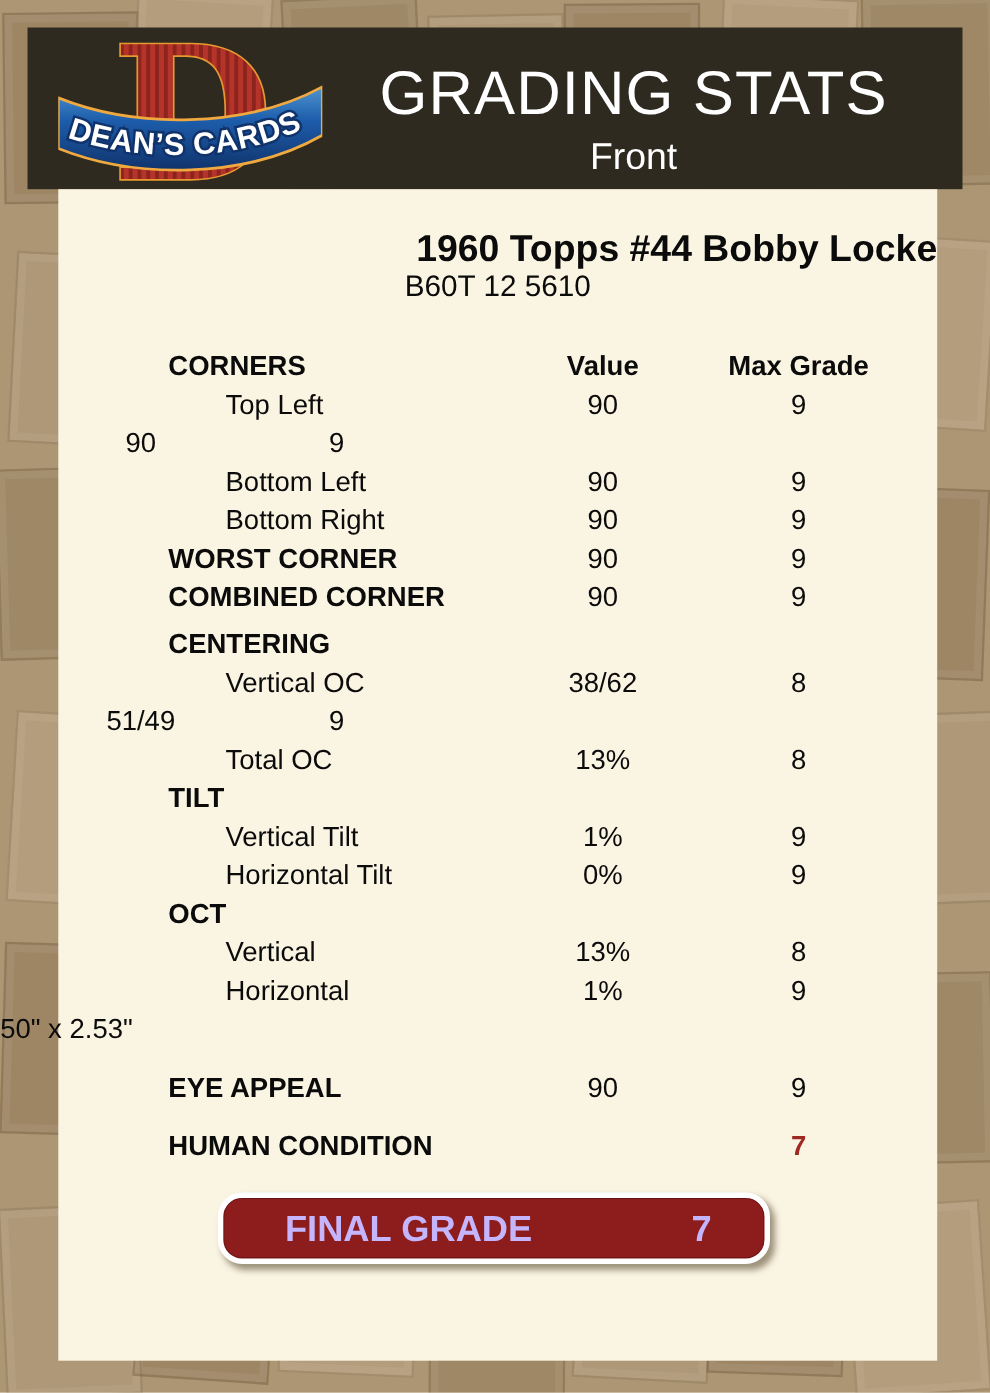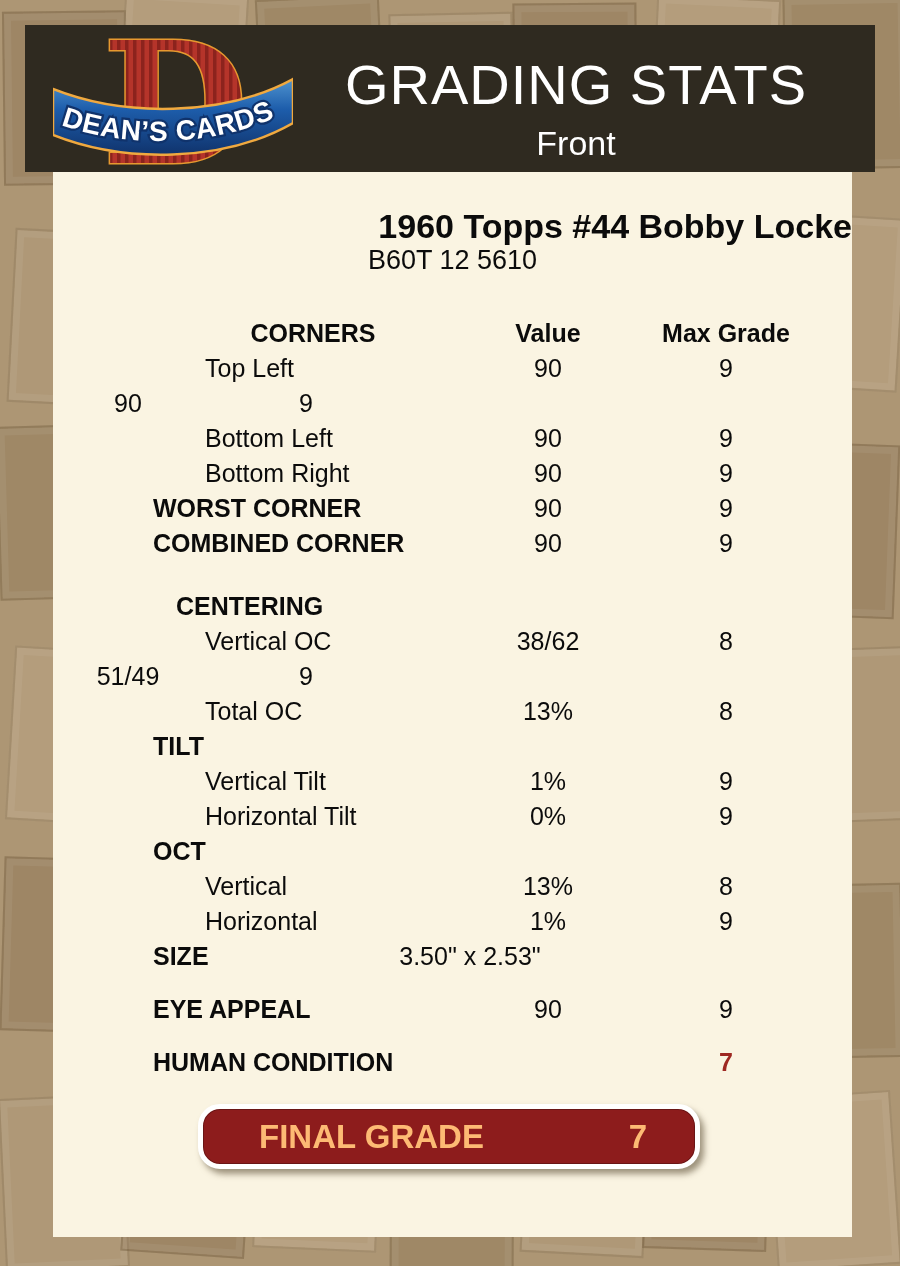--- a/index.html
+++ b/index.html
@@ -37,38 +37,38 @@
   
   .panel{
     position:absolute;left:53px;top:172px;width:799px;height:1065px;
     background:#faf4e2;color:#0b0b0b;
   }
   .card-title{font-size:34px;line-height:32px;font-weight:bold;text-align:right;margin-top:38px;}
   .card-code{font-size:27px;line-height:32px;text-align:center;margin-top:2px;}
 
   .stats-table{margin-top:40px;}
   .trow{display:flex;height:35px;align-items:center;font-size:25px;}
-  .trow.spaced{margin-top:28px;justify-content:flex-end;}
+  .trow.spaced{margin-top:8px;}
   .trow.spaced-lg{margin-top:18px;}
   .cell{box-sizing:border-box;}
   .cell.label{flex:0 0 420px;padding-left:152px;}
   .trow.section .cell.label, .trow.header .cell.label{padding-left:100px;font-weight:bold;}
   .cell.value{flex:0 0 150px;text-align:center;}
   .cell.grade{flex:0 0 206px;text-align:center;}
-  .trow.header .cell{font-weight:bold;text-align:center;}
+  .trow.header .cell{font-weight:bold;}
   .value-shift{transform:translateX(-78px);}
   .grade-red{color:#9e2822;font-weight:bold;}
 
   .final-grade{
     margin:24px 0 0 145px;width:502px;height:65px;
     background:#8d1c1c;border:5px solid #ffffff;border-radius:22px;
     box-sizing:border-box;
     display:flex;align-items:center;justify-content:space-between;
     padding:0 48px 0 56px;
-    color:#fdba74;font-weight:bold;font-size:33px;
+    color:#c4b5fd;font-weight:bold;font-size:33px;
     box-shadow:4px 5px 6px rgba(80,66,40,0.55), inset 0 0 0 1px rgba(0,0,0,0.25);
     text-align:center;
   }
 </style>
 </head>
 <body>
 
 <div class="page">
 
   <div class="bg-collage">
@@ -230,21 +230,20 @@
     <div class="cell label">Vertical</div>
     <div class="cell value">13%</div>
     <div class="cell grade">8</div>
   </div>
         <div class="trow item">
     <div class="cell label">Horizontal</div>
     <div class="cell value">1%</div>
     <div class="cell grade">9</div>
   </div>
         <div class="trow section">
-    <div class="cell label">SIZE</div>
     <div class="cell value value-shift">3.50" x 2.53"</div>
     <div class="cell grade"></div>
   </div>
         <div class="trow section spaced-lg">
     <div class="cell label">EYE APPEAL</div>
     <div class="cell value">90</div>
     <div class="cell grade">9</div>
   </div>
         <div class="trow section spaced-lg">
     <div class="cell label">HUMAN CONDITION</div>

